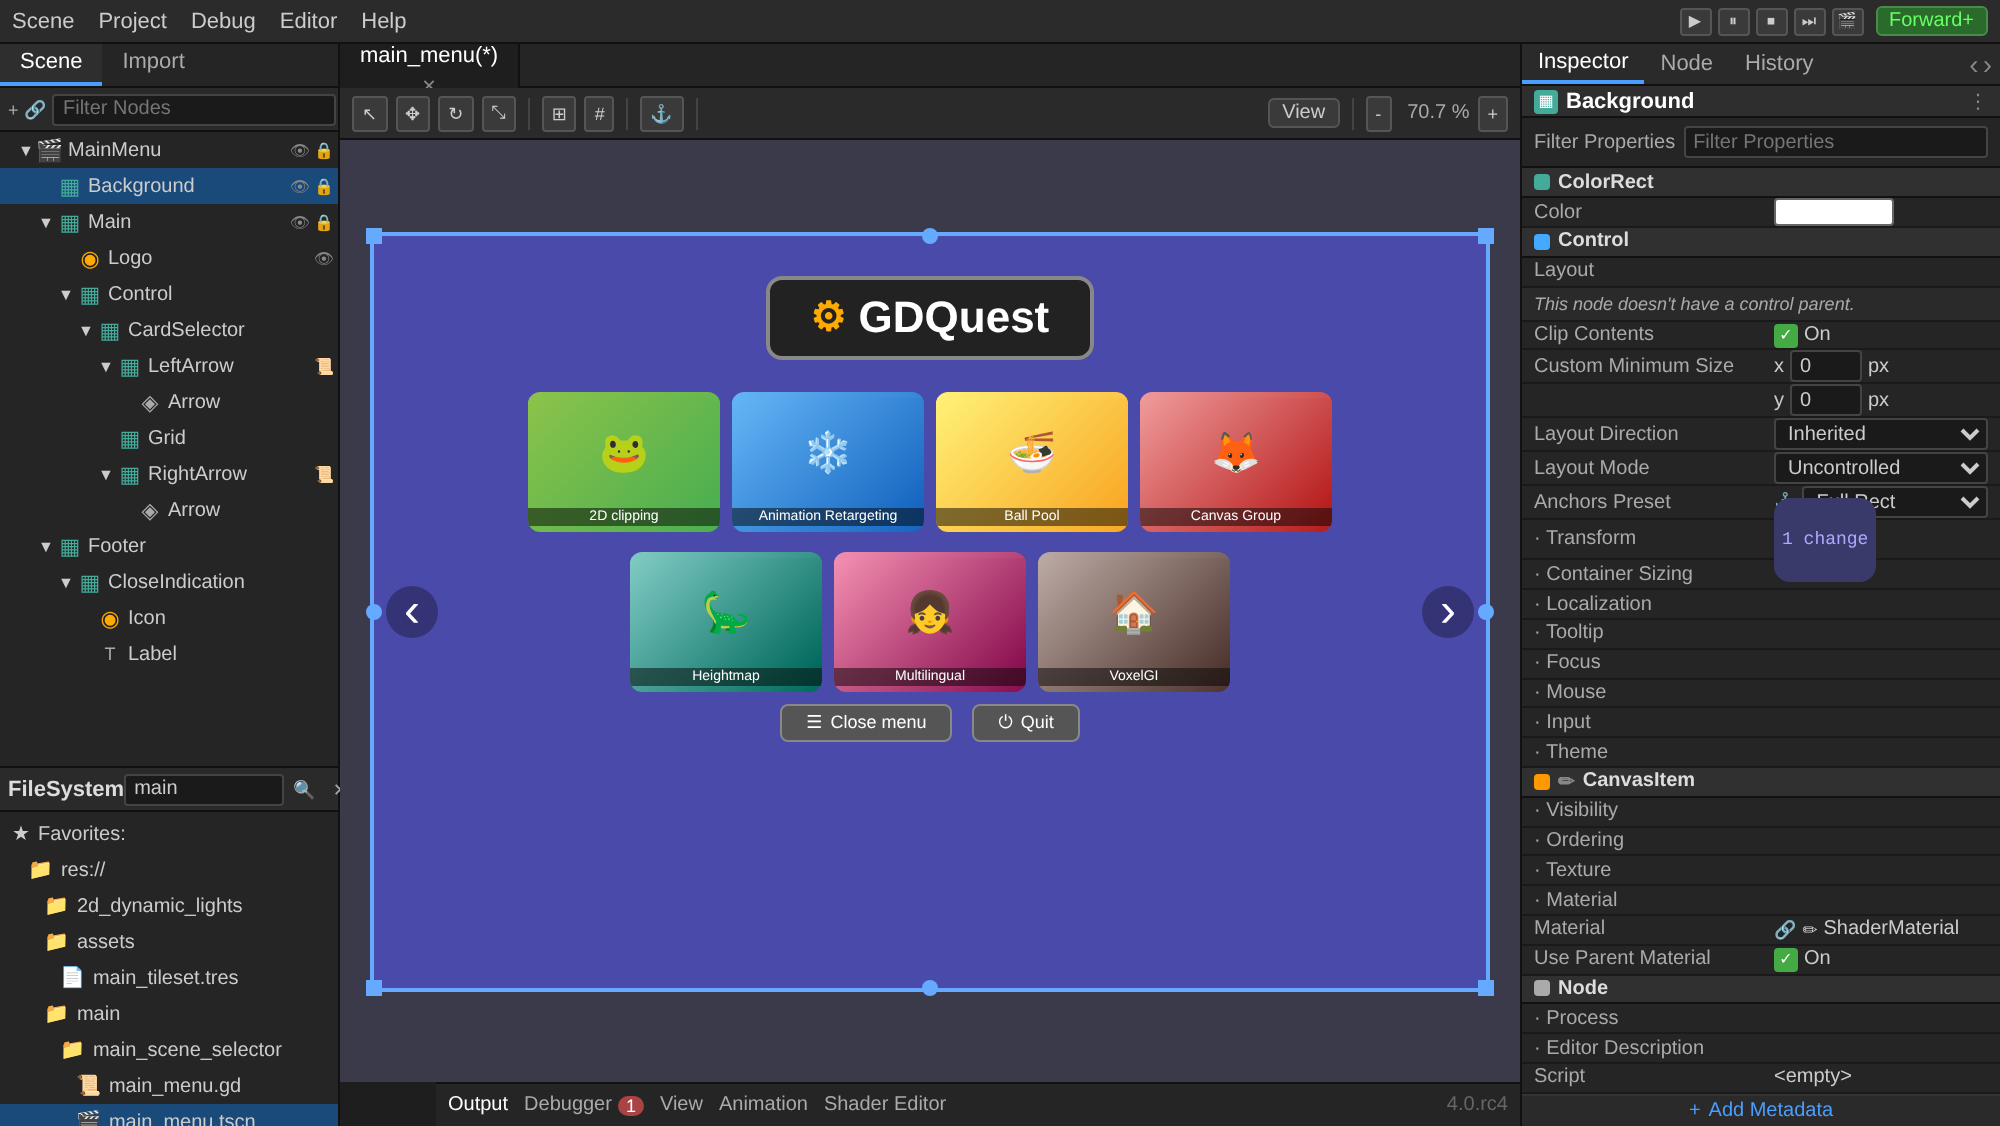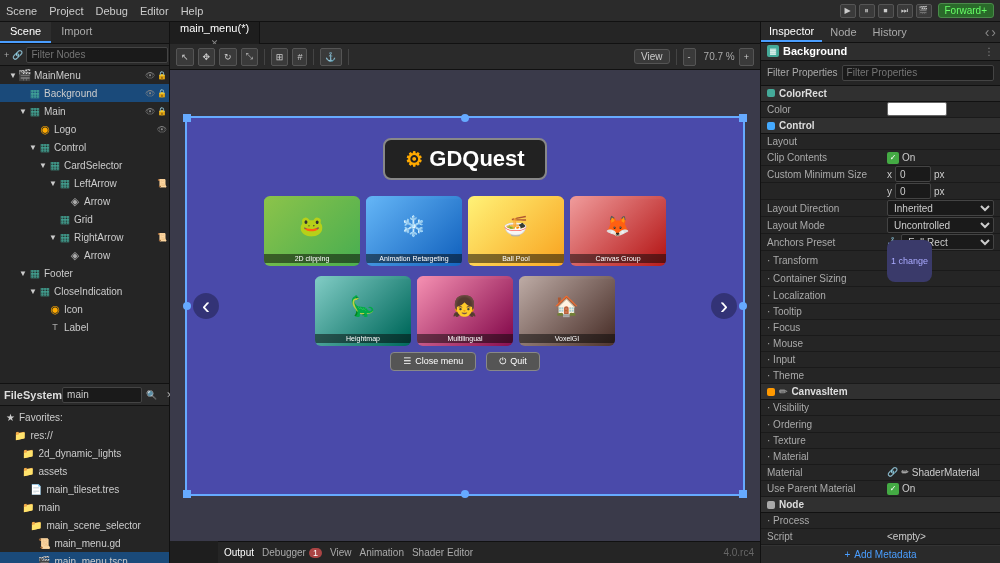--- a/index.html
+++ b/index.html
@@ -114,21 +114,21 @@
     .section-header { display: flex; align-items: center; height: 20px; padding: 0 6px; background: #303030; border-bottom: 1px solid #111; cursor: pointer; }
     .section-header span { font-size: 10px; color: #ddd; font-weight: bold; }
     .section-dot { width: 8px; height: 8px; background: #4a9; border-radius: 2px; margin-right: 4px; }
     .prop-row { display: flex; align-items: center; height: 20px; padding: 0 6px; border-bottom: 1px solid #1a1a1a; }
     .prop-label { font-size: 10px; color: #aaa; width: 120px; flex-shrink: 0; }
     .prop-value { flex: 1; font-size: 10px; color: #ccc; display: flex; align-items: center; gap: 3px; }
     .prop-color { width: 60px; height: 14px; background: #fff; border: 1px solid #666; border-radius: 2px; cursor: pointer; }
     .prop-num { width: 36px; height: 16px; background: #1a1a1a; border: 1px solid #444; border-radius: 2px; padding: 0 4px; font-size: 10px; color: #ccc; }
     .prop-select { height: 16px; background: #1a1a1a; border: 1px solid #444; border-radius: 2px; padding: 0 2px; font-size: 10px; color: #ccc; flex: 1; }
     .prop-toggle { width: 12px; height: 12px; background: #4a4; border-radius: 2px; display: flex; align-items: center; justify-content: center; font-size: 8px; color: #fff; cursor: pointer; }
-    .prop-badge { background: #3a3a6a; border-radius: 8px; padding: 16px 4px; font-size: 9px; color: #aaf; }
+    .prop-badge { background: #3a3a6a; border-radius: 8px; padding: 16px 4px; font-size: 9px; color: #aaf; font-family: Liberation Mono, monospace; }
     .warning-row { display: flex; align-items: center; padding: 3px 6px; background: #2a2a2a; border-bottom: 1px solid #1a1a1a; }
     .warning-text { font-size: 9px; color: #aaa; font-style: italic; }
     .add-meta-btn { display: flex; align-items: center; justify-content: center; height: 22px; background: #2a2a2a; border-top: 1px solid #333; cursor: pointer; font-size: 10px; color: #4a9eff; gap: 4px; }
 
     
     .card-2dclipping { background: linear-gradient(135deg, #8bc34a 0%, #4caf50 100%); }
     .card-animation { background: linear-gradient(135deg, #64b5f6 0%, #1565c0 100%); }
     .card-ballpool { background: linear-gradient(135deg, #fff176 0%, #f9a825 100%); }
     .card-canvas { background: linear-gradient(135deg, #ef9a9a 0%, #b71c1c 100%); }
     .card-heightmap { background: linear-gradient(135deg, #80cbc4 0%, #00695c 100%); }
@@ -513,20 +513,23 @@
 
     <div class="section-header">
       <div class="section-dot" style="background:#4af"></div>
       <span>Control</span>
     </div>
 
     <div class="prop-row">
       <span class="prop-label">Layout</span>
     </div>
 
+    <div class="warning-row">
+      <span class="warning-text">This node doesn't have a control parent.</span>
+    </div>
 
     <div class="prop-row">
       <span class="prop-label">Clip Contents</span>
       <div class="prop-value">
         <div class="prop-toggle">✓</div>
         <span>On</span>
       </div>
     </div>
 
     <div class="prop-row">
@@ -657,20 +660,23 @@
 
     <div class="section-header">
       <div class="section-dot" style="background:#aaa"></div>
       <span>Node</span>
     </div>
 
     <div class="prop-row" style="cursor:pointer">
       <span class="prop-label">· <span>Process</span></span>
     </div>
 
+    <div class="prop-row" style="cursor:pointer">
+      <span class="prop-label">· <span>Editor Description</span></span>
+    </div>
 
     <div class="prop-row">
       <span class="prop-label">Script</span>
       <div class="prop-value">
         <span>&lt;empty&gt;</span>
       </div>
     </div>
 
     <div class="add-meta-btn">
       <span>+</span>

